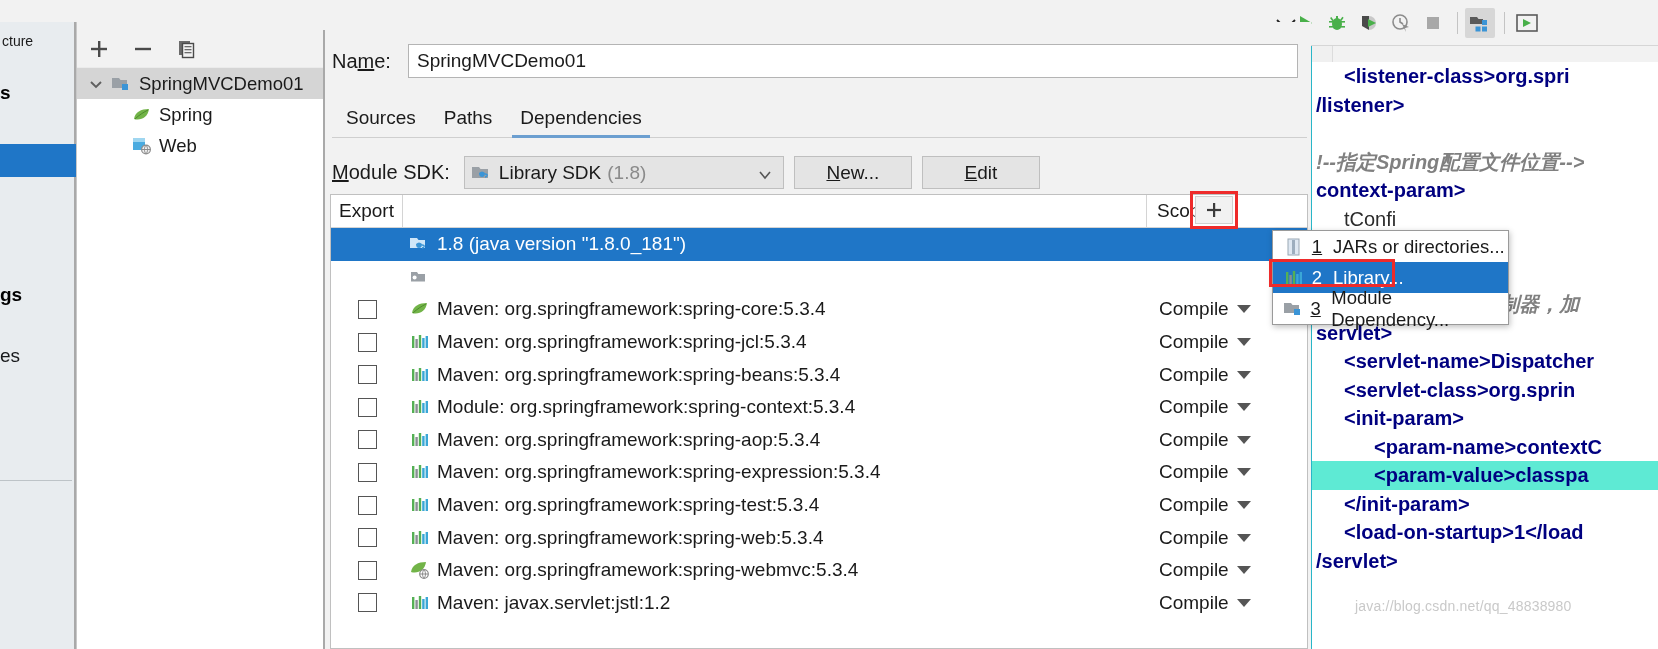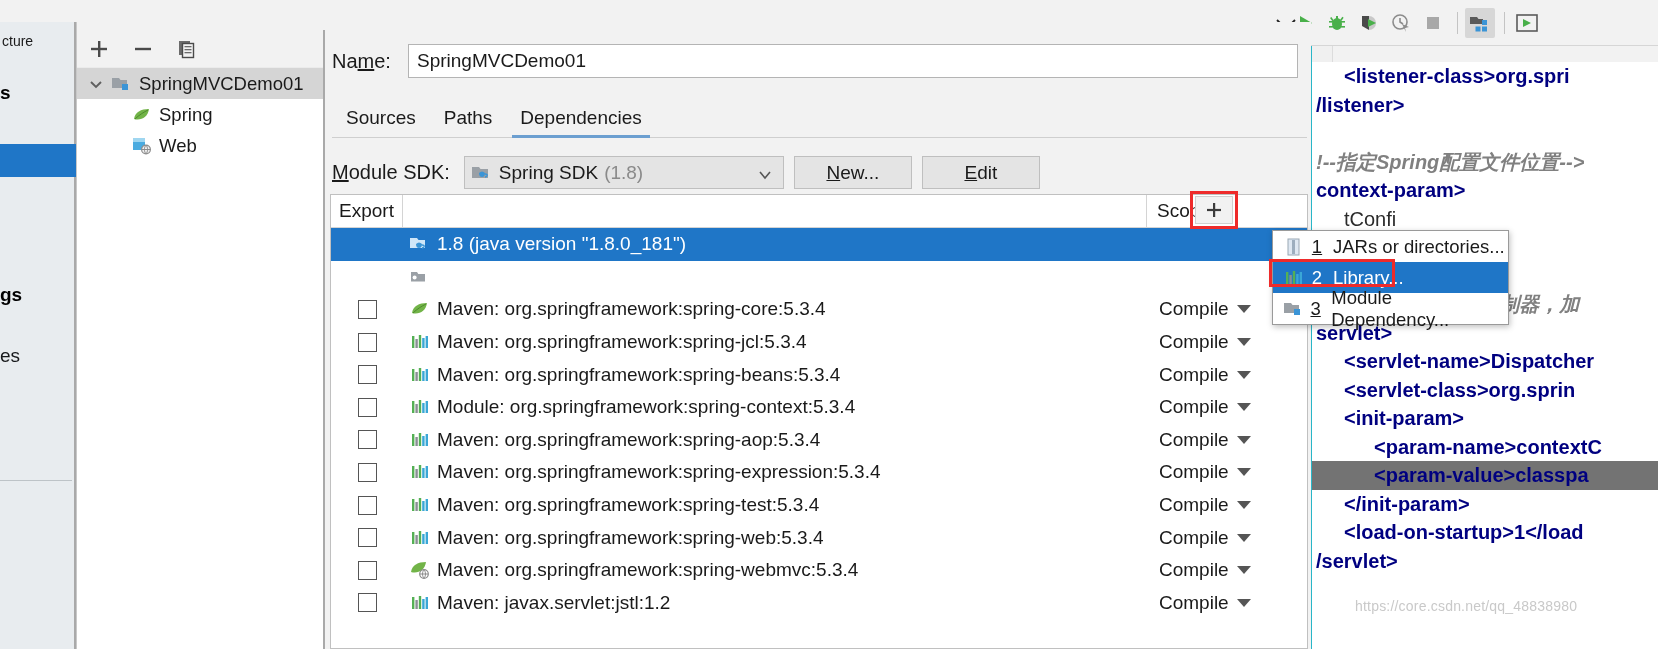--- a/index.html
+++ b/index.html
@@ -55,21 +55,21 @@
     font-family: Liberation Sans, sans-serif;
     font-size: 20px;
     font-weight: bold;
     white-space: pre;
   }
   .code-line {
     height: 28.5px; line-height: 28.5px;
     padding-left: 4px;
     color: #000080;
   }
-  .code-line.hl { background: #737373; }
+  .code-line.hl { background: #5eead4; }
   .tag { color: #000080; }
   .plain { color: #2b2b2b; font-weight: normal; }
   .comment { color: #808080; font-style: italic; font-weight: bold; }
   .code-indent1 { padding-left: 32px; }
   .code-indent2 { padding-left: 62px; }
 
   .watermark {
     position: absolute; left: 1355px; top: 598px;
     color: #c9c9c9; font-size: 14px; font-weight: normal;
     font-family: "Liberation Sans", sans-serif;
@@ -277,21 +277,21 @@
 </head>
 <body>
 
 <div id="root">
 
   <div class="ide-bg"></div>
 
   <div class="editor-gutter"></div>
   <div class="editor-caret-line"></div>
   <div class="editor-area" id="editor-area"><div class="code-line code-indent1"><span class="tag">&lt;listener-class&gt;org.spri</span></div><div class="code-line"><span class="tag">/listener&gt;</span></div><div class="code-line"><span class="tag"></span></div><div class="code-line"><span class="comment">!--指定Spring配置文件位置--&gt;</span></div><div class="code-line"><span class="tag">context-param&gt;</span></div><div class="code-line code-indent1"><span class="plain">tConfi</span></div><div class="code-line code-indent1"><span class="plain">path:m</span></div><div class="code-line"><span class="tag"></span></div><div class="code-line"><span class="comment">!--配置Spring前段控制器，加</span></div><div class="code-line"><span class="tag">servlet&gt;</span></div><div class="code-line code-indent1"><span class="tag">&lt;servlet-name&gt;Dispatcher</span></div><div class="code-line code-indent1"><span class="tag">&lt;servlet-class&gt;org.sprin</span></div><div class="code-line code-indent1"><span class="tag">&lt;init-param&gt;</span></div><div class="code-line code-indent2"><span class="tag">&lt;param-name&gt;contextC</span></div><div class="code-line hl code-indent2"><span class="tag">&lt;param-value&gt;classpa</span></div><div class="code-line code-indent1"><span class="tag">&lt;/init-param&gt;</span></div><div class="code-line code-indent1"><span class="tag">&lt;load-on-startup&gt;1&lt;/load</span></div><div class="code-line"><span class="tag">/servlet&gt;</span></div></div>
-  <div class="watermark">https://core.csdn.net/qq_48838980</div>
+  <div class="watermark">java://blog.csdn.net/qq_48838980</div>
 
   <div class="side-mini">
     <span>
       <svg width="22" height="14" viewBox="0 0 22 14">
           <polygon points="2,2 20,2 11,12" fill="#6e6e6e"></polygon>
         </svg>
     </span>
     <span>
       <svg width="22" height="22" viewBox="0 0 22 22">
           <path d="M4 18 L6 13 L15 4 L18 7 L9 16 Z" fill="#b9b9b9"></path>
@@ -455,21 +455,21 @@
       <div class="sdk-row">
         <div class="sdk-label"><u>M</u>odule SDK:</div>
         <div class="sdk-combo">
           <span style="display:inline-flex;margin-right:6px;">
             <svg width="22" height="18" viewBox="0 0 22 18">
               <path d="M1 3 L8 3 L9.5 5 L17 5 L17 14 L1 14 Z" fill="#9aa0a6"></path>
               <path d="M8 9 q3 -3 6 0 q0 4 -3 4 q-3 0 -3 -4 z" fill="#3a94d6"></path>
               <path d="M14 10 q3 0 2 2 q-1 1 -2 1" fill="none" stroke="#3a94d6" stroke-width="1.3"></path>
             </svg>
           </span>
-          <span>Spring SDK</span>
+          <span>Library SDK</span>
           <span class="sdk-ver">(1.8)</span>
           <span class="chev">
             <svg width="16" height="16" viewBox="0 0 16 16">
                 <polyline points="3,5 8,11 13,5" fill="none" stroke="#555" stroke-width="1.6"></polyline>
               </svg>
           </span>
         </div>
         <button class="btn"><u>N</u>ew...</button>
         <button class="btn"><u>E</u>dit</button>
       </div>

